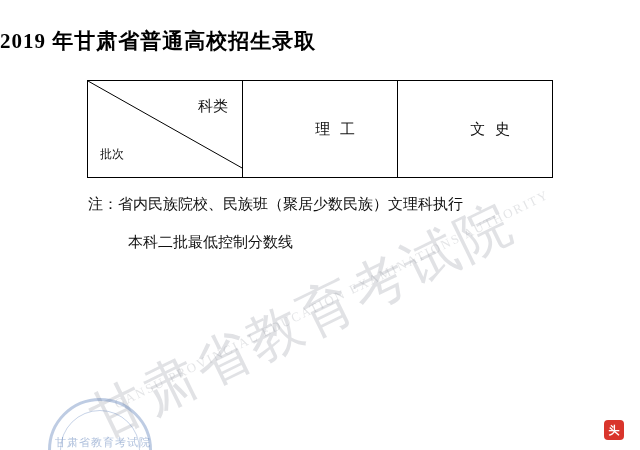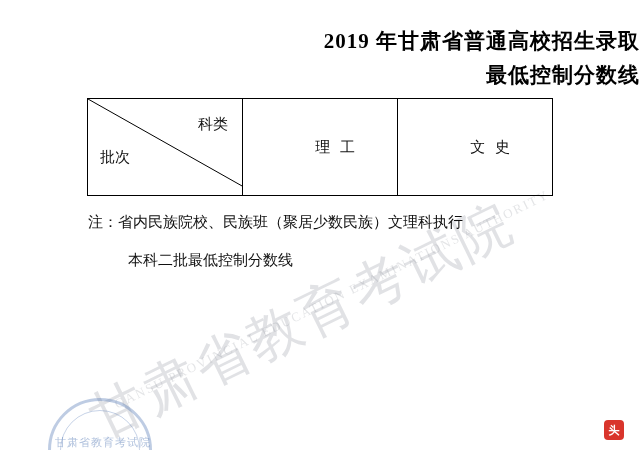--- a/index.html
+++ b/index.html
@@ -73,35 +73,35 @@
     font-size: 11px;
     color: rgba(70,110,175,0.45);
     letter-spacing: 1px;
   }
 
   
   .title-block {
     position: relative;
     z-index: 2;
     padding-top: 24px;
-    text-align: right;
+    text-align: left;
   }
   .title-line {
     font-size: 21px;
     font-weight: bold;
     letter-spacing: 1px;
     line-height: 34px;
     color: #000;
   }
 
   
   .table-wrap {
     position: relative;
     z-index: 2;
-    margin: 6px auto 0 auto;
+    margin: 22px auto 0 auto;
     width: 466px;
   }
   table.score {
     border-collapse: collapse;
     width: 100%;
     table-layout: fixed;
   }
   table.score td {
     border: 1px solid #000;
     text-align: center;
@@ -126,22 +126,22 @@
   }
   .diag-label-top {
     position: absolute;
     right: 14px;
     top: 16px;
     font-size: 15px;
   }
   .diag-label-bottom {
     position: absolute;
     left: 12px;
-    bottom: 28px;
-    font-size: 15px;
+    bottom: 14px;
+    font-size: 12px;
   }
   .col-head {
     font-size: 15px;
     letter-spacing: 3px;
     padding-left: 34px;
   }
   .row-label {
     font-size: 15px;
     letter-spacing: 1px;
   }
@@ -194,21 +194,20 @@
 <div class="watermark">
   <div class="wm-text wm-main">甘肃省教育考试院</div>
   <div class="wm-text wm-sub">GANSU PROVINCIAL EDUCATION EXAMINATIONS AUTHORITY</div>
 </div>
 <div class="wm-seal">
   <div class="wm-seal-text">甘肃省教育考试院</div>
 </div>
 
 <div class="title-block">
   <div class="title-line">2019 年甘肃省普通高校招生录取</div>
-  <div class="title-line">最低控制分数线</div>
 </div>
 
 <div class="table-wrap">
   <table class="score">
     <tbody>
       <tr>
         <td class="head-cell">
           <div class="diag-box">
             <svg width="170" height="96" viewBox="0 0 170 96">
               <line x1="0" y1="0" x2="170" y2="96" stroke="#000" stroke-width="1"></line>

